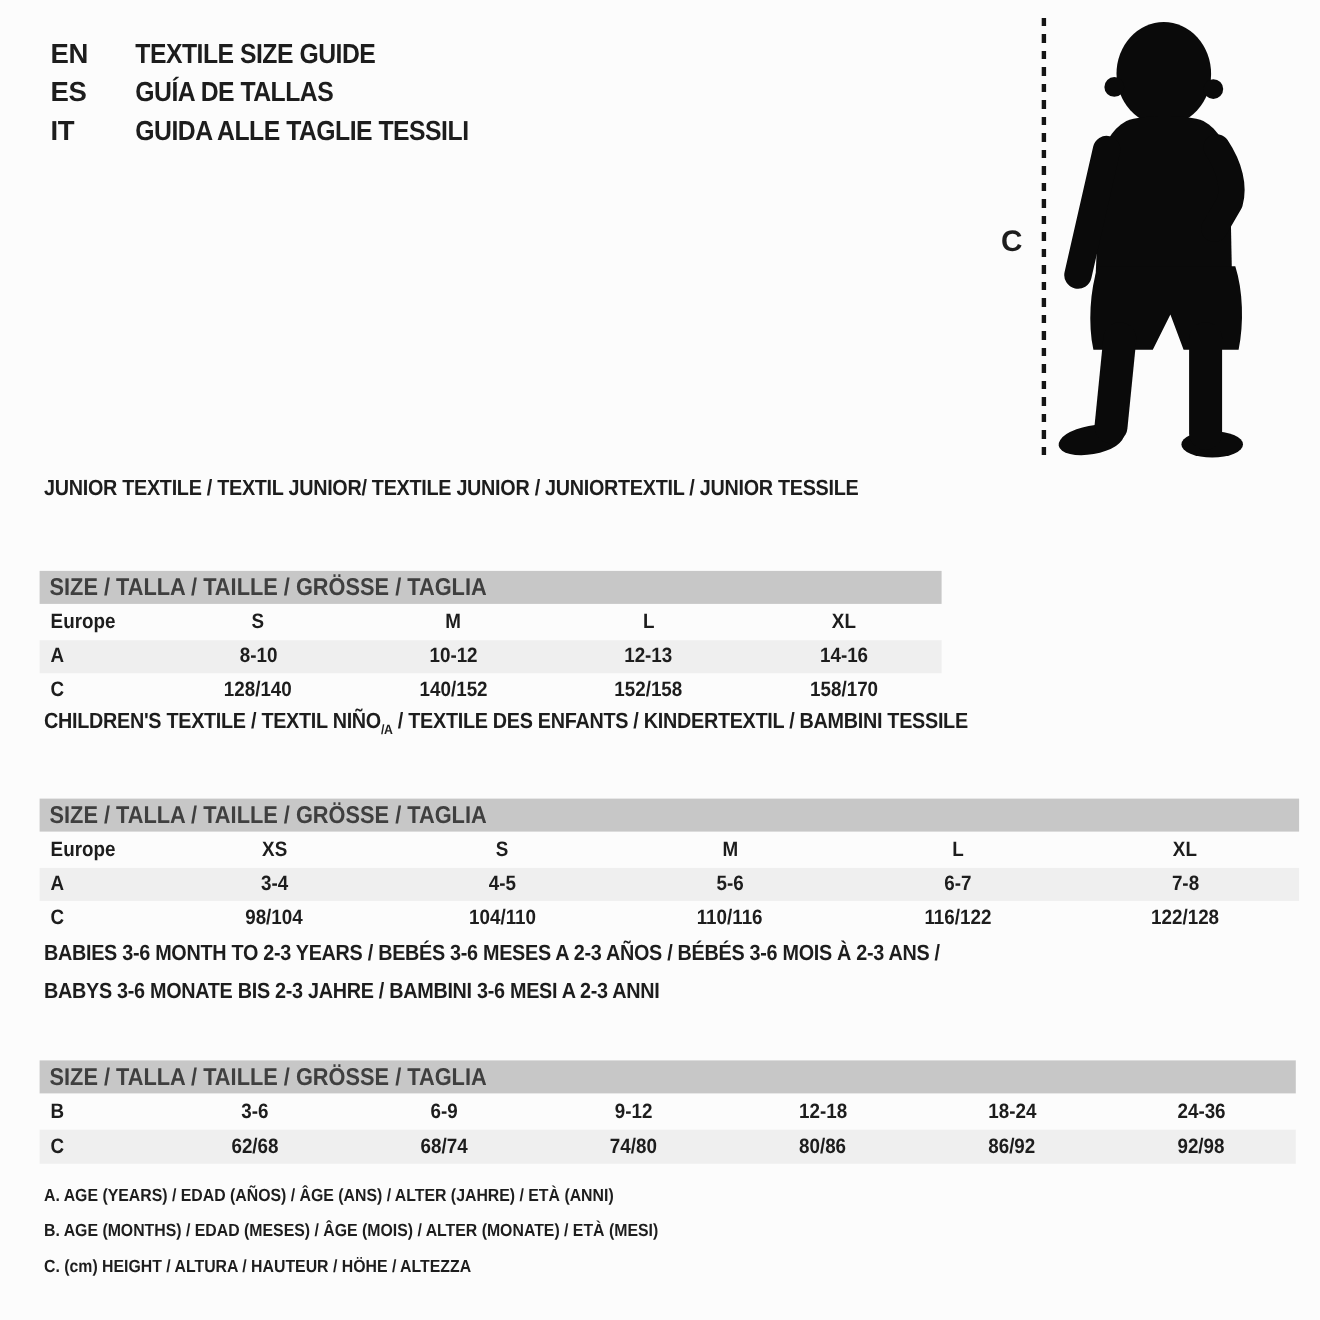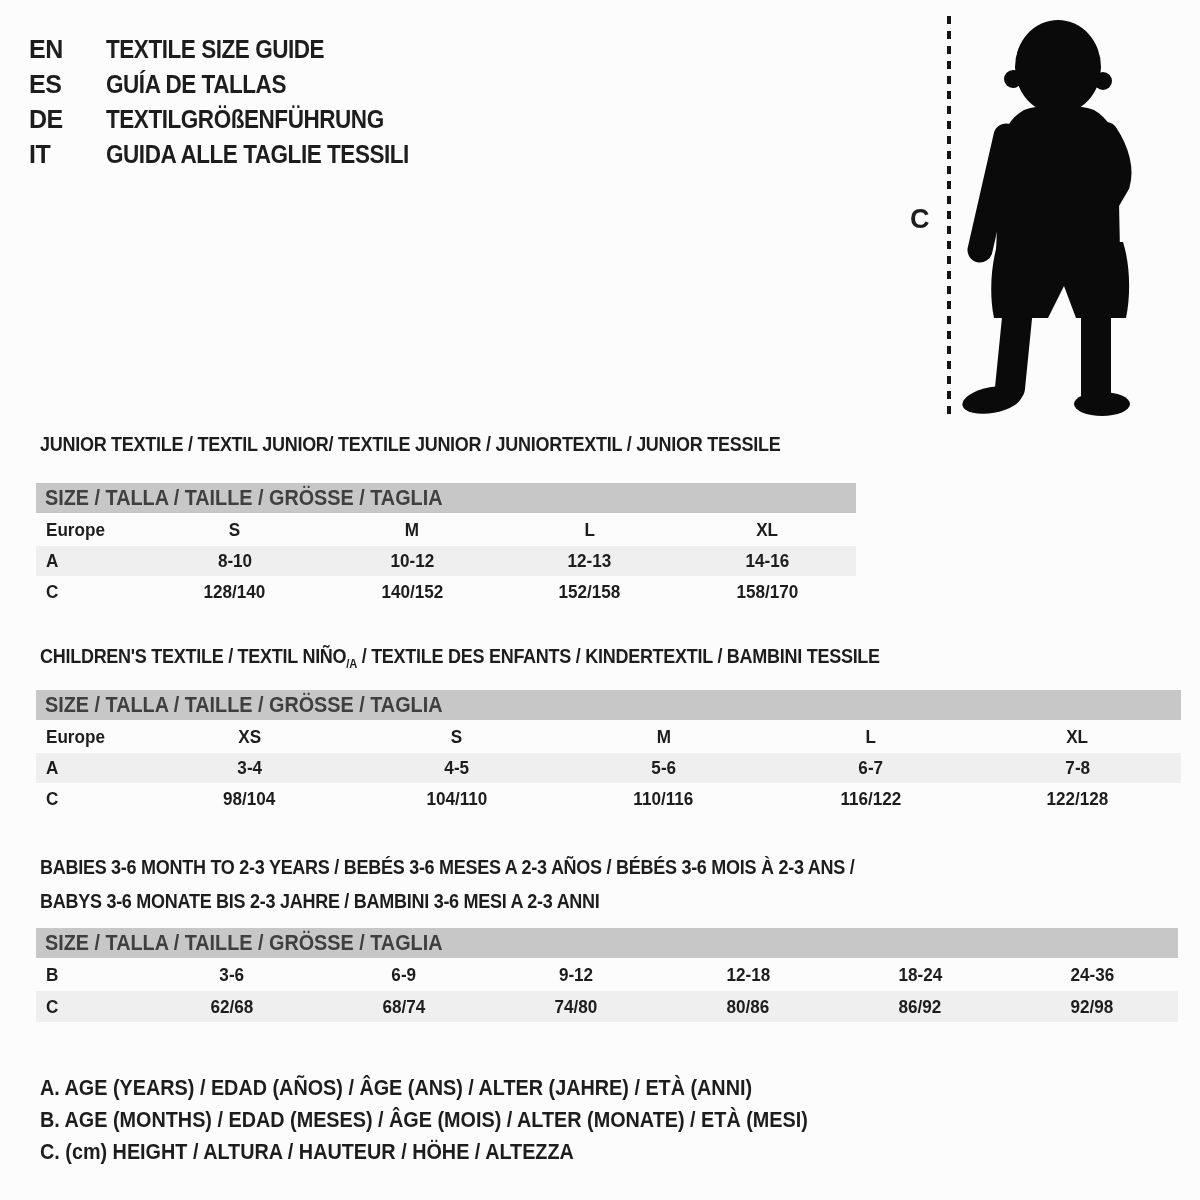--- a/index.html
+++ b/index.html
@@ -10,76 +10,72 @@
     color:#1d1d1d;
     position:relative;
     overflow:hidden;
     -webkit-font-smoothing:antialiased;
   }
   .page{position:absolute;inset:0;}
   .cond{display:inline-block;transform:scaleX(0.9);transform-origin:0 50%;white-space:nowrap;}
   .cond-c{display:inline-block;transform:scaleX(0.9);transform-origin:50% 50%;white-space:nowrap;}
 
   
-  .lang-block{position:absolute;left:29px;top:32px;}
+  .lang-block{position:absolute;left:46px;top:32px;}
   .lang-row{display:flex;height:35px;align-items:center;}
   .lang-code{width:77px;font-weight:bold;font-size:25px;letter-spacing:-0.5px;}
   .lang-label{font-weight:bold;font-size:25px;letter-spacing:-0.5px;}
 
   
   .c-label{position:absolute;left:910px;top:204px;font-size:27px;font-weight:bold;}
   .dash-line{
     position:absolute;left:947px;top:16px;width:4px;height:402px;
     background:repeating-linear-gradient(to bottom,#141414 0 8px,transparent 8px 15px);
   }
   .toddler{position:absolute;left:960px;top:12px;width:180px;height:408px;}
 
   
   .sec-title{
     position:absolute;left:40px;margin:0;
     font-size:20px;font-weight:bold;letter-spacing:-0.3px;line-height:24px;
   }
   .title-sub{font-size:0.62em;vertical-align:sub;}
 
   
-  .tbl{position:absolute;left:36px;}
+  .tbl{position:absolute;left:36px;margin-top:36px;}
   .size-bar{
     height:30px;background:#c7c7c7;color:#3f3f3f;
     display:flex;align-items:center;padding-left:9px;box-sizing:border-box;
     font-size:22px;font-weight:bold;
   }
   .trow{display:flex;align-items:center;font-weight:bold;font-size:19px;}
   .trow.h33{height:33px;}
   .trow.h30{height:30px;}
   .trow.h31{height:31px;}
   .trow.shade{background:#efefef;}
   .lbl{width:110px;box-sizing:border-box;padding-left:10px;flex:none;}
   .cell{flex:1;text-align:center;}
 
   
   .legend{position:absolute;left:40px;top:1072px;}
-  .legend-line{height:32px;display:flex;align-items:center;font-size:22px;font-weight:bold;}
+  .legend-line{height:32px;display:flex;align-items:center;font-size:16px;font-weight:bold;}
 </style>
 </head>
 <body>
 
 <div class="page">
 
   <section class="lang-block">
     <div class="lang-row">
       <span class="lang-code">EN</span>
       <span class="lang-label cond">TEXTILE SIZE GUIDE</span>
     </div>
     <div class="lang-row">
       <span class="lang-code">ES</span>
       <span class="lang-label cond">GUÍA DE TALLAS</span>
-    </div>
-    <div class="lang-row">
-      <span class="lang-code">DE</span>
-      <span class="lang-label cond">TEXTILGRÖßENFÜHRUNG</span>
     </div>
     <div class="lang-row">
       <span class="lang-code">IT</span>
       <span class="lang-label cond">GUIDA ALLE TAGLIE TESSILI</span>
     </div>
   </section>
 
   <span class="c-label">C</span>
   <div class="dash-line"></div>
   <svg class="toddler" viewBox="0 0 180 408" aria-hidden="true">

